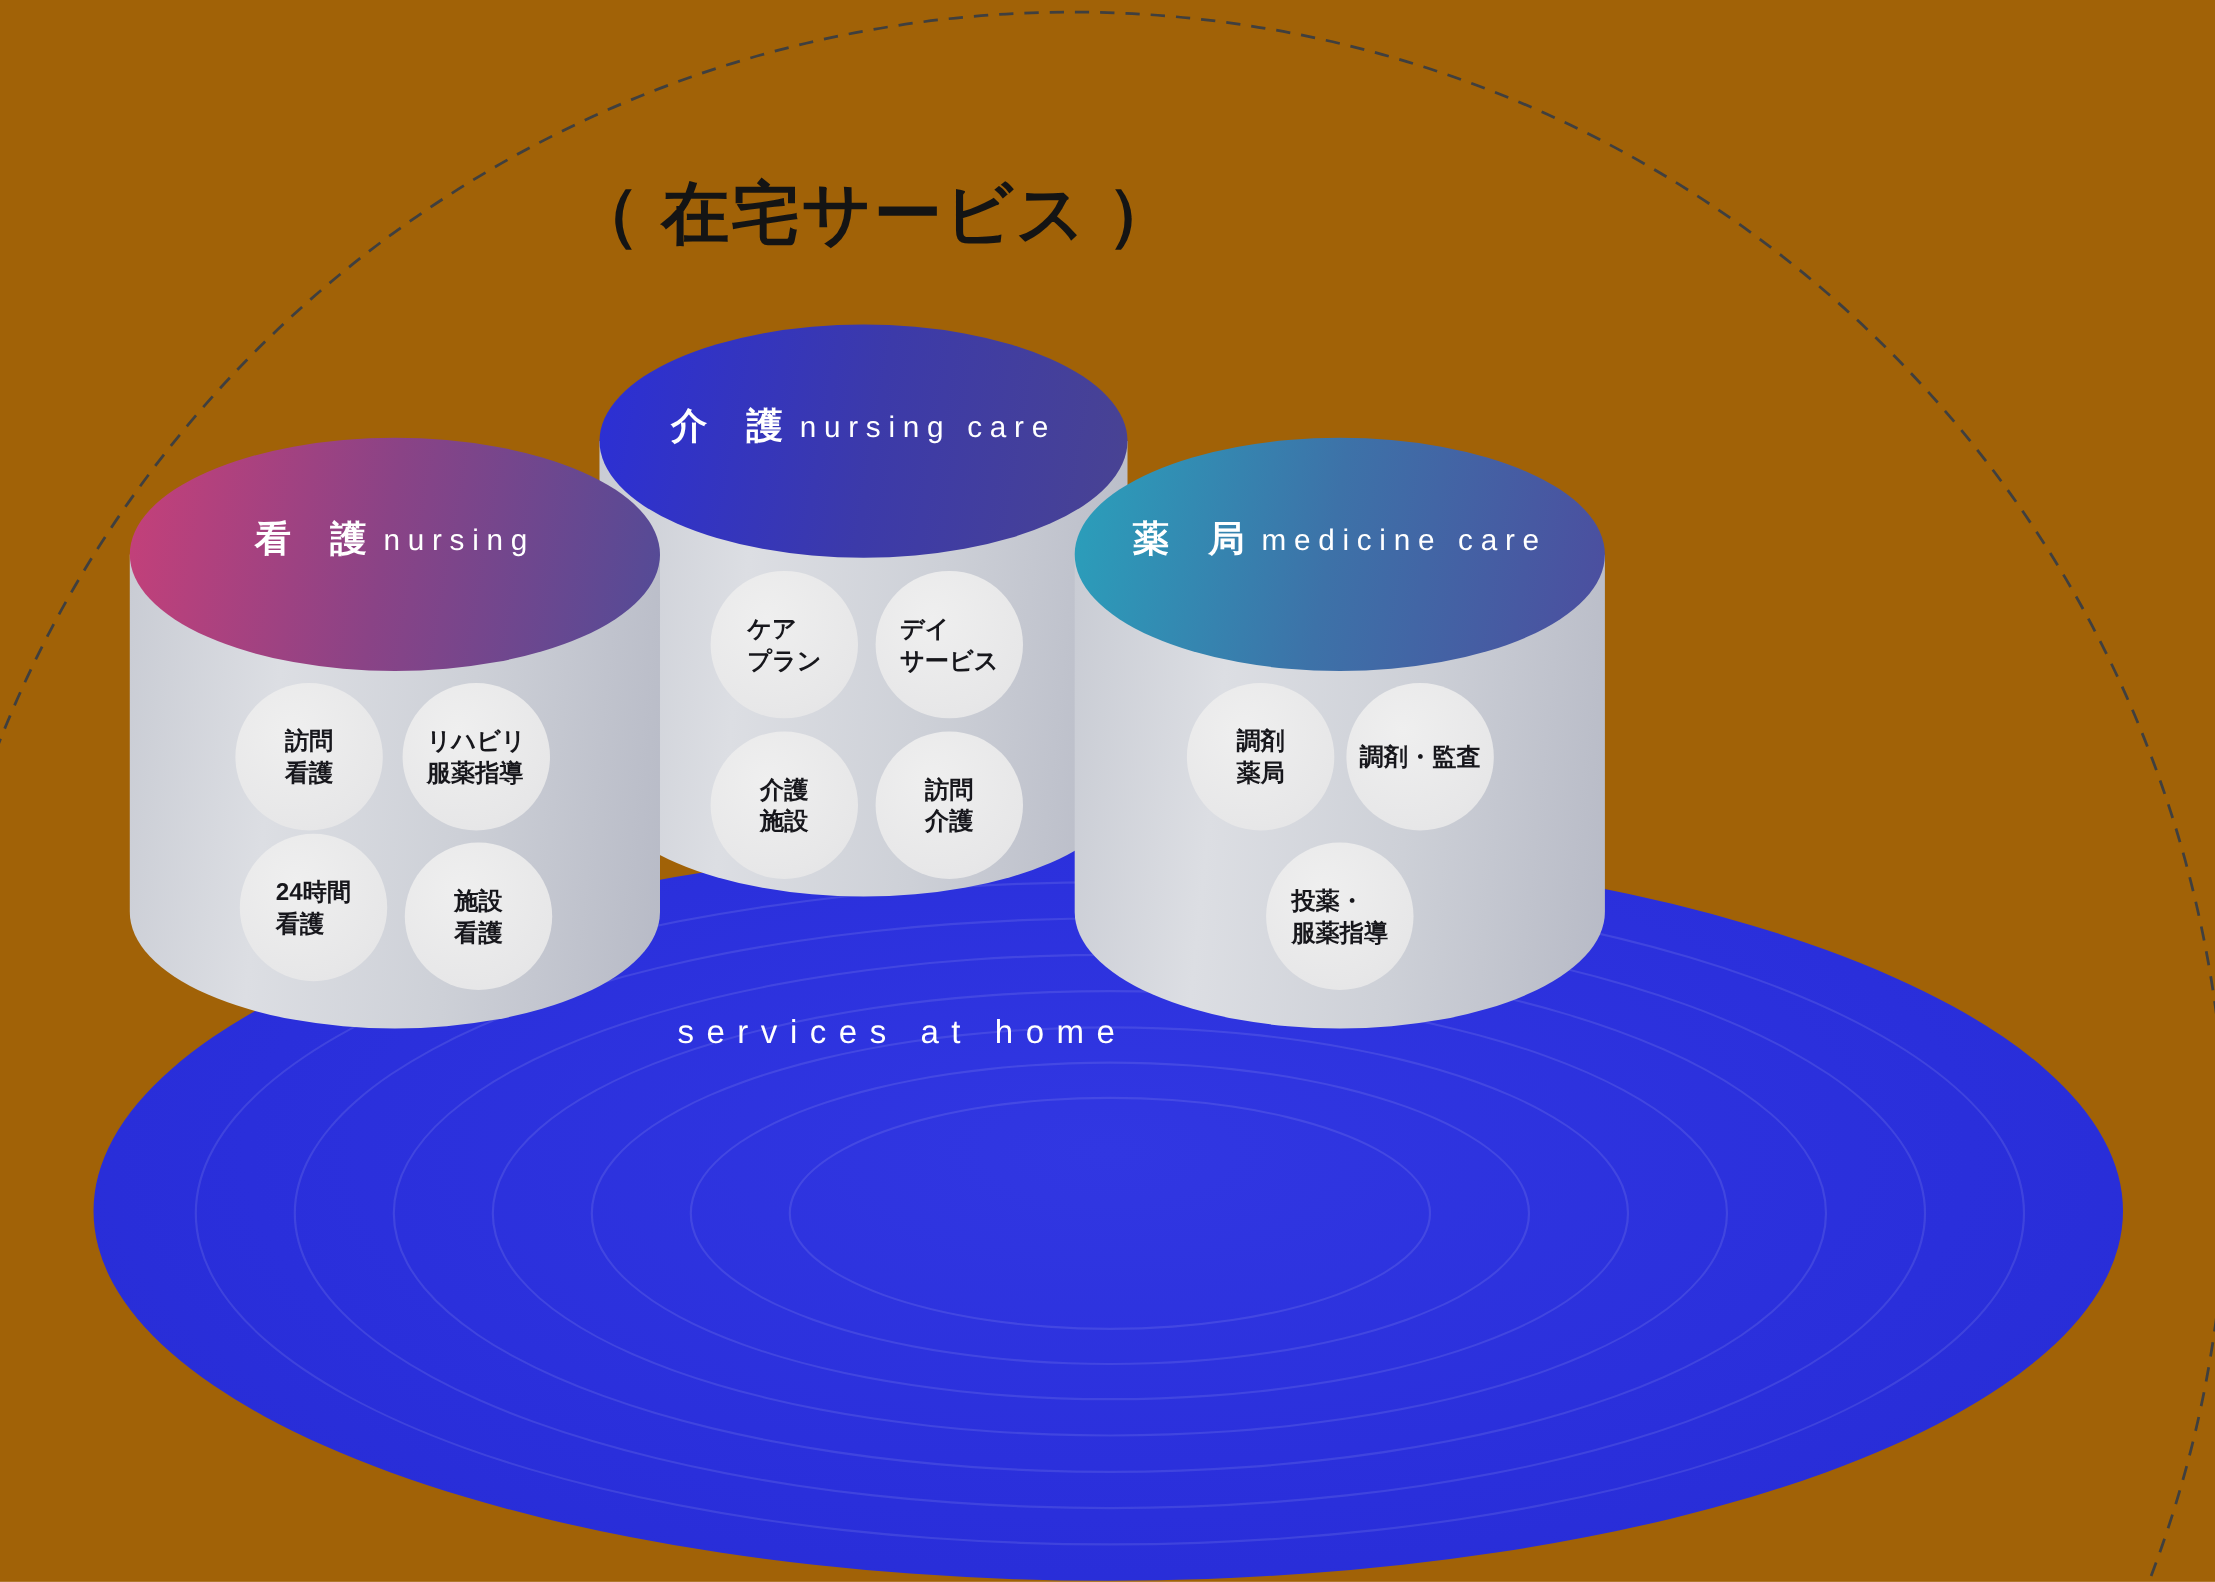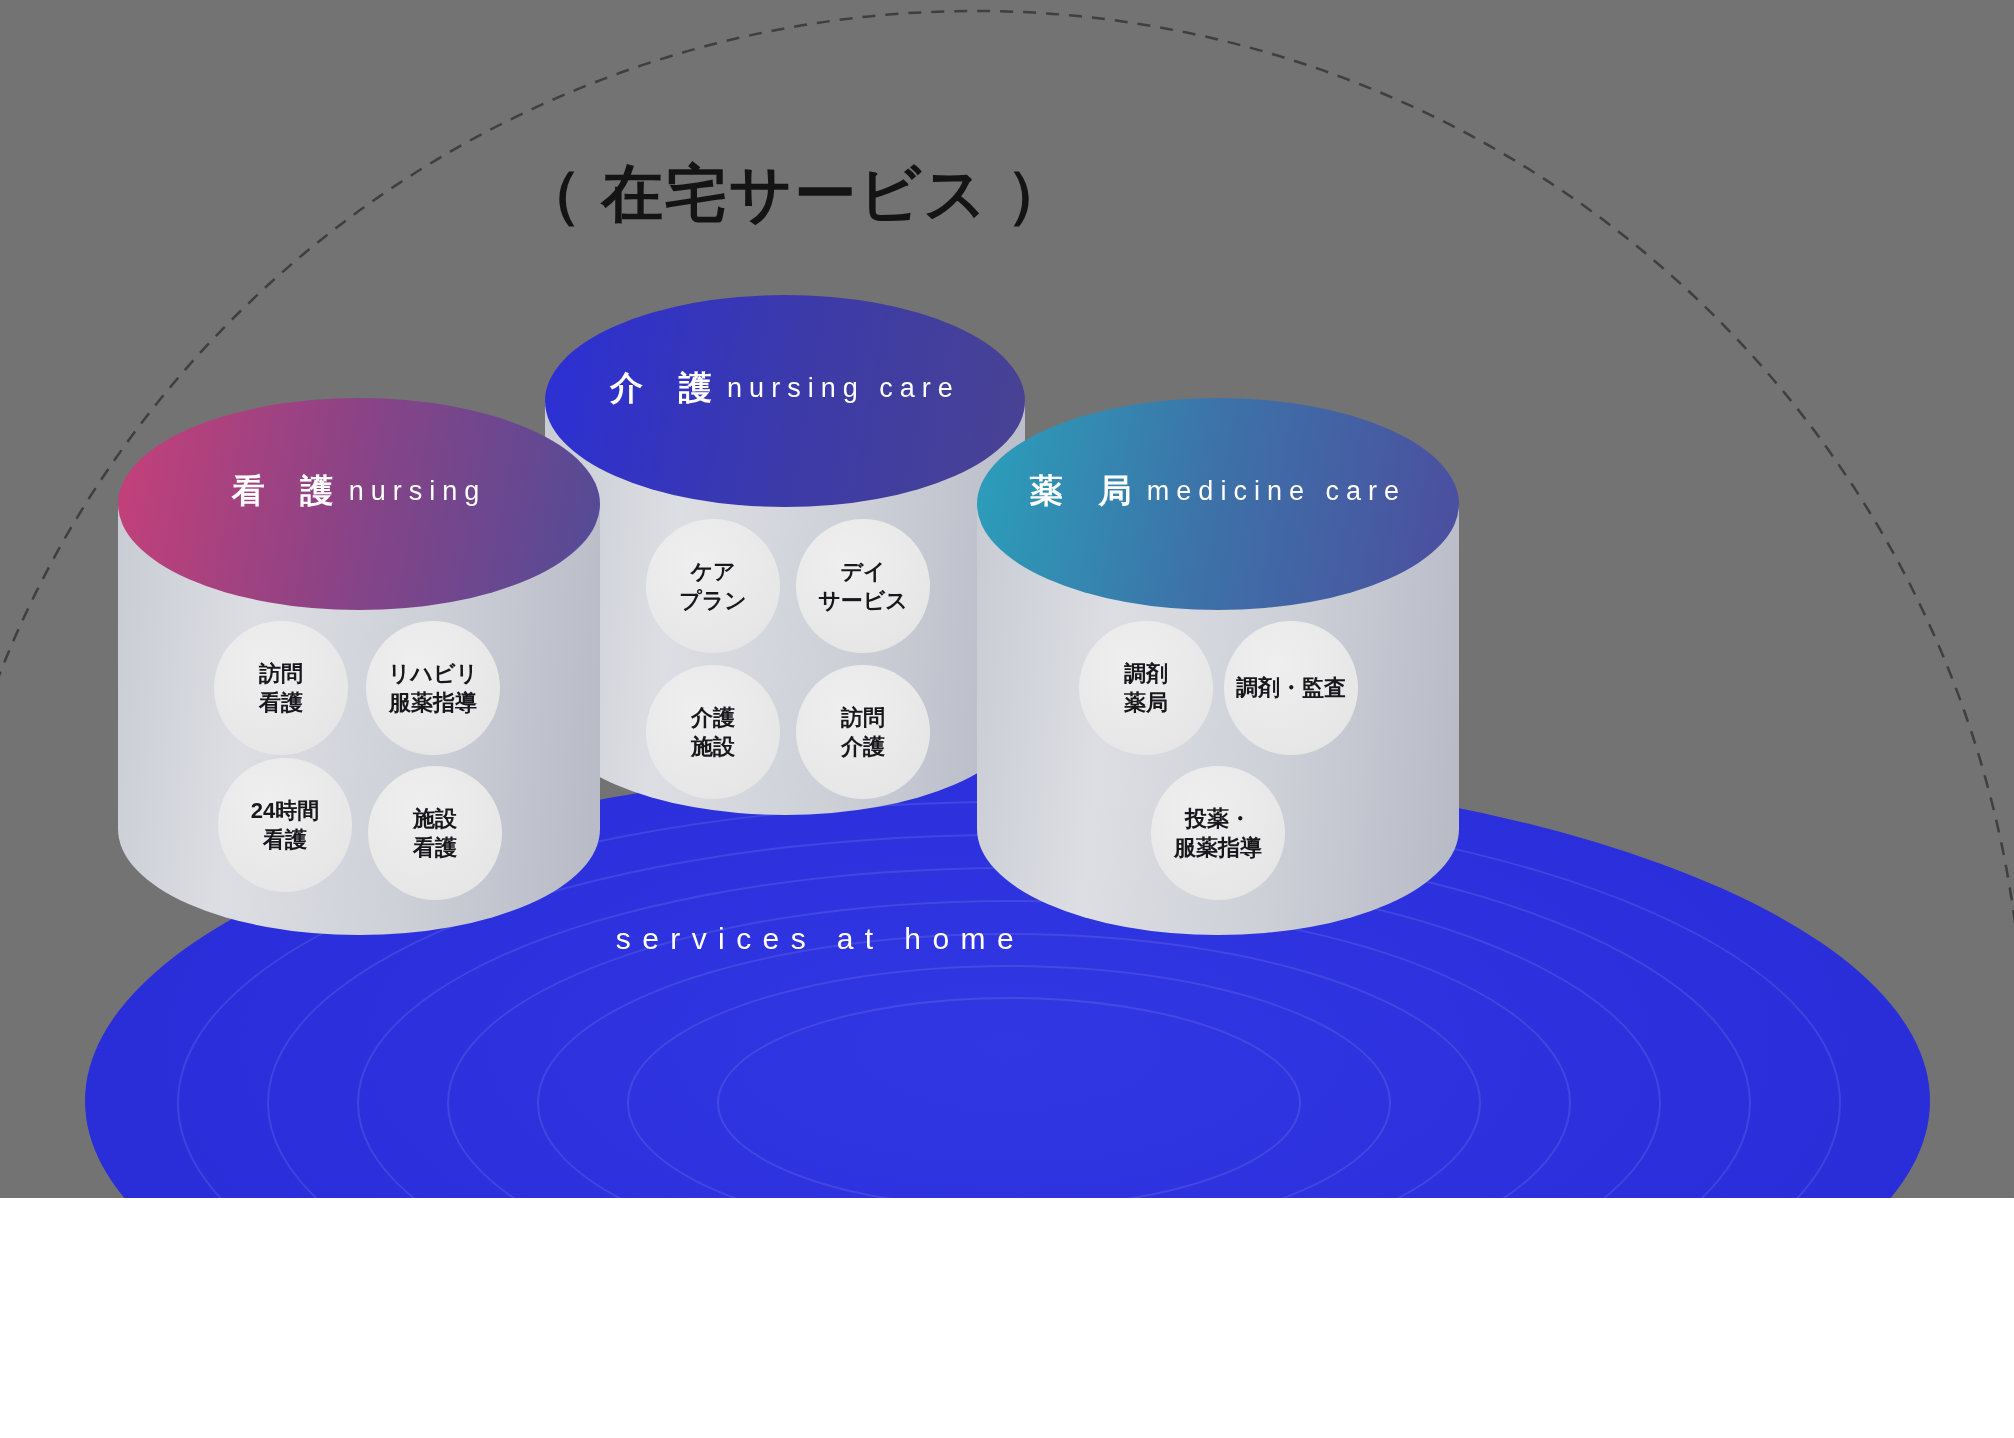--- a/index.html
+++ b/index.html
@@ -1,22 +1,22 @@
 <!DOCTYPE html>
 <html><head>
 <meta charset="utf-8">
 <style>
   html, body { margin: 0; padding: 0; }
   body { background: #ffffff; }
 
   .stage {
     position: relative;
     width: 2014px;
-    height: 1198px;
-    background: #737373;
+    height: 1438px;
+    background: #a16207;
     overflow: hidden;
     font-family: "Liberation Sans", sans-serif;
   }
 
   
   .arc-svg {
     position: absolute;
     left: 0; top: 0;
     z-index: 1;
   }
@@ -130,21 +130,21 @@
   
   .bubble {
     position: absolute;
     width: 134px;
     height: 134px;
     border-radius: 50%;
     background: radial-gradient(circle at 38% 32%, #efefef 0%, #e7e7e8 70%, #e2e2e4 100%);
     display: flex;
     align-items: center;
     justify-content: center;
-    text-align: center;
+    text-align: left;
     font-size: 22px;
     font-weight: 700;
     line-height: 1.32;
     color: #17171c;
     white-space: pre-line;
   }
 </style>
 </head>
 <body>
 

